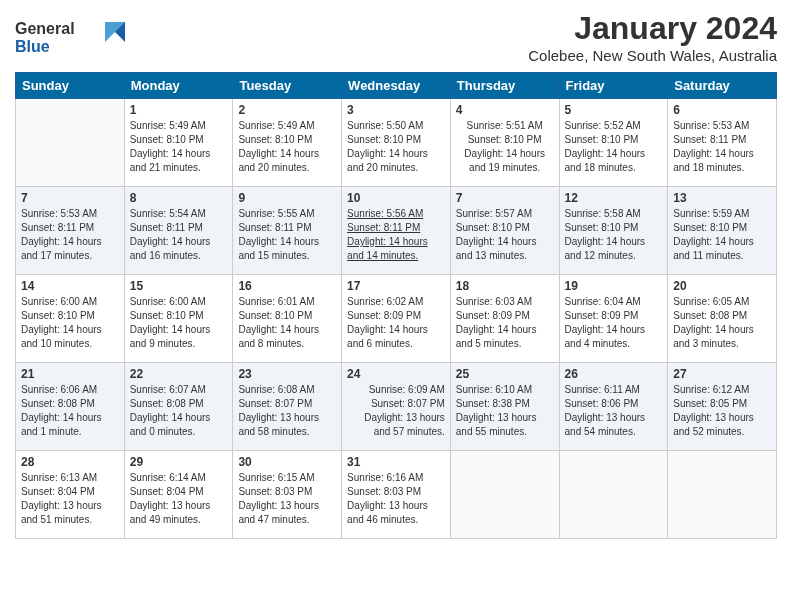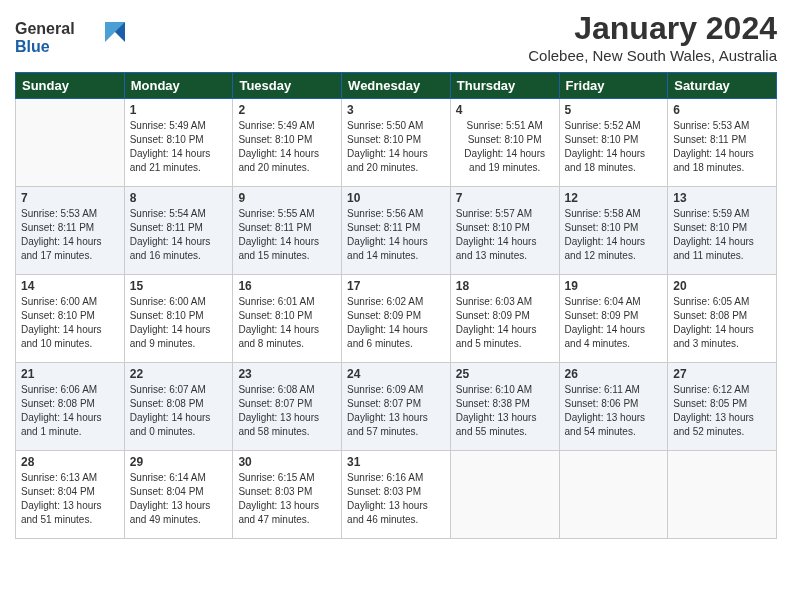--- a/index.html
+++ b/index.html
@@ -39,21 +39,21 @@
     .calendar-subtitle {
       font-size: 15px;
       color: #333;
     }
     .calendar-table {
       width: 100%;
       border-collapse: collapse;
       flex: 1;
     }
     .calendar-table thead tr th {
-      background-color: #14532d;
+      background-color: #0369a1;
       color: #fff;
       text-align: left;
       padding: 5px 6px;
       font-size: 13px;
       font-weight: bold;
       border: 1px solid #1a5fa8;
     }
     .calendar-table tbody tr td {
       border: 1px solid #ccc;
       vertical-align: top;
@@ -176,21 +176,21 @@
           </td>
           <td>
             <div class="day-number">9</div>
             <div class="day-info" style="white-space: pre-line;">Sunrise: 5:55 AM
 Sunset: 8:11 PM
 Daylight: 14 hours
 and 15 minutes.</div>
           </td>
           <td>
             <div class="day-number">10</div>
-            <div class="day-info" style="white-space: pre-line;">Sunrise: 5:56 AM
+            <div class="day-info" style="white-space: pre-line; text-decoration: underline;">Sunrise: 5:56 AM
 Sunset: 8:11 PM
 Daylight: 14 hours
 and 14 minutes.</div>
           </td>
           <td>
             <div class="day-number">7</div>
             <div class="day-info" style="white-space: pre-line;">Sunrise: 5:57 AM
 Sunset: 8:10 PM
 Daylight: 14 hours
 and 13 minutes.</div>
@@ -278,21 +278,21 @@
           </td>
           <td>
             <div class="day-number">23</div>
             <div class="day-info" style="white-space: pre-line;">Sunrise: 6:08 AM
 Sunset: 8:07 PM
 Daylight: 13 hours
 and 58 minutes.</div>
           </td>
           <td>
             <div class="day-number">24</div>
-            <div class="day-info" style="white-space: pre-line;">Sunrise: 6:09 AM
+            <div class="day-info" style="white-space: pre-line; text-align: right;">Sunrise: 6:09 AM
 Sunset: 8:07 PM
 Daylight: 13 hours
 and 57 minutes.</div>
           </td>
           <td>
             <div class="day-number">25</div>
             <div class="day-info" style="white-space: pre-line;">Sunrise: 6:10 AM
 Sunset: 8:38 PM
 Daylight: 13 hours
 and 55 minutes.</div>

